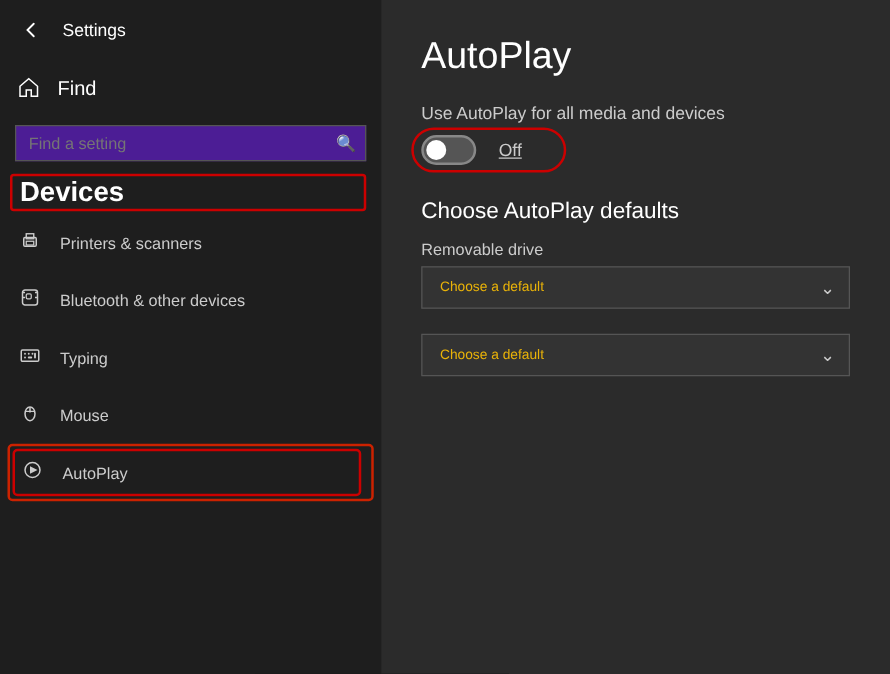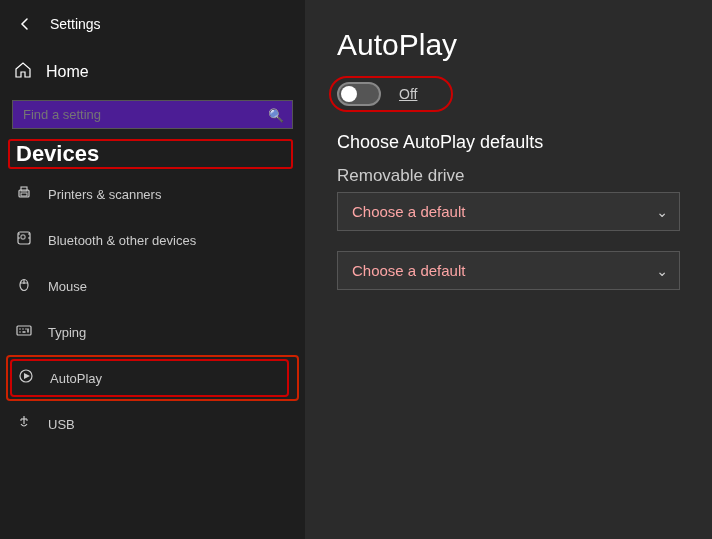--- a/index.html
+++ b/index.html
@@ -176,35 +176,35 @@
 
     .section-title {
       color: #ffffff;
       font-size: 18px;
       font-weight: 400;
       margin-bottom: 13px;
     }
 
     .dropdown-label {
       color: #cccccc;
-      font-size: 17px;
+      font-size: 13px;
       margin-bottom: 6px;
     }
 
     .dropdown-wrapper {
       position: relative;
       margin-bottom: 20px;
     }
     .dropdown-wrapper select {
       width: 100%;
       background: #333333;
       border: 1px solid #555;
-      color: #fca5a5;
+      color: #eab308;
       padding: 10px 14px;
-      font-size: 15px;
+      font-size: 11px;
       appearance: none;
       cursor: pointer;
       outline: none;
     }
     .dropdown-arrow {
       position: absolute;
       right: 12px;
       top: 50%;
       transform: translateY(-50%);
       color: #cccccc;
@@ -264,21 +264,21 @@
     </button>
     <span class="settings-title">Settings</span>
   </div>
 
   <div class="home-item">
     <span class="icon">
       <svg width="18" height="18" viewBox="0 0 18 18" fill="white">
         <path d="M2 8L9 2L16 8V16H11V11H7V16H2V8Z" stroke="white" stroke-width="1.2" fill="none"></path>
       </svg>
     </span>
-    <span>Home</span>
+    <span>Find</span>
   </div>
 
   <div class="search-box">
     <input type="text" placeholder="Find a setting" style="">
     <span class="search-icon">🔍</span>
   </div>
 
   <div class="devices-label-wrapper">
     <span class="devices-inner">Devices</span>
   </div>
@@ -299,76 +299,65 @@
       <svg width="16" height="16" viewBox="0 0 16 16" fill="none">
         <rect x="2" y="2" width="12" height="12" rx="2" stroke="#ccc" stroke-width="1.2"></rect>
         <rect x="5" y="5" width="4" height="4" rx="1" stroke="#ccc" stroke-width="1"></rect>
         <line x1="2" y1="4" x2="4" y2="4" stroke="#ccc" stroke-width="1.2"></line>
         <line x1="12" y1="4" x2="14" y2="4" stroke="#ccc" stroke-width="1.2"></line>
         <line x1="2" y1="8" x2="4" y2="8" stroke="#ccc" stroke-width="1.2"></line>
         <line x1="12" y1="8" x2="14" y2="8" stroke="#ccc" stroke-width="1.2"></line>
       </svg>
     </span>
     <span>Bluetooth &amp; other devices</span>
-  </div>
-
-  <div class="nav-item">
-    <span class="nav-icon">
-      <svg width="16" height="16" viewBox="0 0 16 16" fill="none">
-        <ellipse cx="8" cy="9" rx="4" ry="5.5" stroke="#ccc" stroke-width="1.2"></ellipse>
-        <line x1="8" y1="4" x2="8" y2="8" stroke="#ccc" stroke-width="1.2"></line>
-        <line x1="4" y1="7" x2="12" y2="7" stroke="#ccc" stroke-width="1"></line>
-      </svg>
-    </span>
-    <span>Mouse</span>
   </div>
 
   <div class="nav-item">
     <span class="nav-icon">
       <svg width="16" height="16" viewBox="0 0 16 16" fill="none">
         <rect x="1" y="4" width="14" height="9" rx="1" stroke="#ccc" stroke-width="1.2"></rect>
         <line x1="4" y1="7" x2="4" y2="7" stroke="#ccc" stroke-width="1.5" stroke-linecap="round"></line>
         <line x1="7" y1="7" x2="7" y2="7" stroke="#ccc" stroke-width="1.5" stroke-linecap="round"></line>
         <line x1="10" y1="7" x2="10" y2="7" stroke="#ccc" stroke-width="1.5" stroke-linecap="round"></line>
         <line x1="4" y1="10" x2="4" y2="10" stroke="#ccc" stroke-width="1.5" stroke-linecap="round"></line>
         <line x1="7" y1="10" x2="9" y2="10" stroke="#ccc" stroke-width="1.5" stroke-linecap="round"></line>
         <line x1="12" y1="7" x2="12" y2="10" stroke="#ccc" stroke-width="1.5" stroke-linecap="round"></line>
       </svg>
     </span>
     <span>Typing</span>
   </div>
 
+  <div class="nav-item">
+    <span class="nav-icon">
+      <svg width="16" height="16" viewBox="0 0 16 16" fill="none">
+        <ellipse cx="8" cy="9" rx="4" ry="5.5" stroke="#ccc" stroke-width="1.2"></ellipse>
+        <line x1="8" y1="4" x2="8" y2="8" stroke="#ccc" stroke-width="1.2"></line>
+        <line x1="4" y1="7" x2="12" y2="7" stroke="#ccc" stroke-width="1"></line>
+      </svg>
+    </span>
+    <span>Mouse</span>
+  </div>
+
 
   <div class="nav-item autoplay-active autoplay-nav-wrapper" style="position: relative; border: 2px solid rgb(204, 34, 0); border-radius: 4px; margin: 0px 6px; padding: 8px;">
     <span class="nav-icon">
       <svg width="16" height="16" viewBox="0 0 16 16" fill="none">
         <circle cx="8" cy="8" r="6" stroke="#ccc" stroke-width="1.2"></circle>
         <polygon points="6,5 12,8 6,11" fill="#ccc"></polygon>
       </svg>
     </span>
     <span>AutoPlay</span>
   </div>
 
-  <div class="nav-item">
-    <span class="nav-icon">
-      <svg width="16" height="16" viewBox="0 0 16 16" fill="none">
-        <line x1="8" y1="2" x2="8" y2="10" stroke="#ccc" stroke-width="1.2"></line>
-        <line x1="5" y1="5" x2="11" y2="5" stroke="#ccc" stroke-width="1.2"></line>
-        <line x1="5" y1="5" x2="5" y2="7" stroke="#ccc" stroke-width="1"></line>
-        <line x1="11" y1="5" x2="11" y2="7" stroke="#ccc" stroke-width="1"></line>
-        <path d="M5 10 Q8 14 11 10" stroke="#ccc" stroke-width="1.2" fill="none"></path>
-      </svg>
-    </span>
-    <span>USB</span>
-  </div>
 </div>
 
 <div class="main-content">
   <h1 class="page-title">AutoPlay</h1>
 
+  <p class="setting-description">Use AutoPlay for all media and devices</p>
 
   <div class="toggle-row">
     <div class="toggle-circle-wrapper">
       <div class="toggle">
         <div class="toggle-track">
           <div class="toggle-thumb"></div>
         </div>
       </div>
       <span class="toggle-label" style="margin-left:8px;">Off</span>
     </div>

